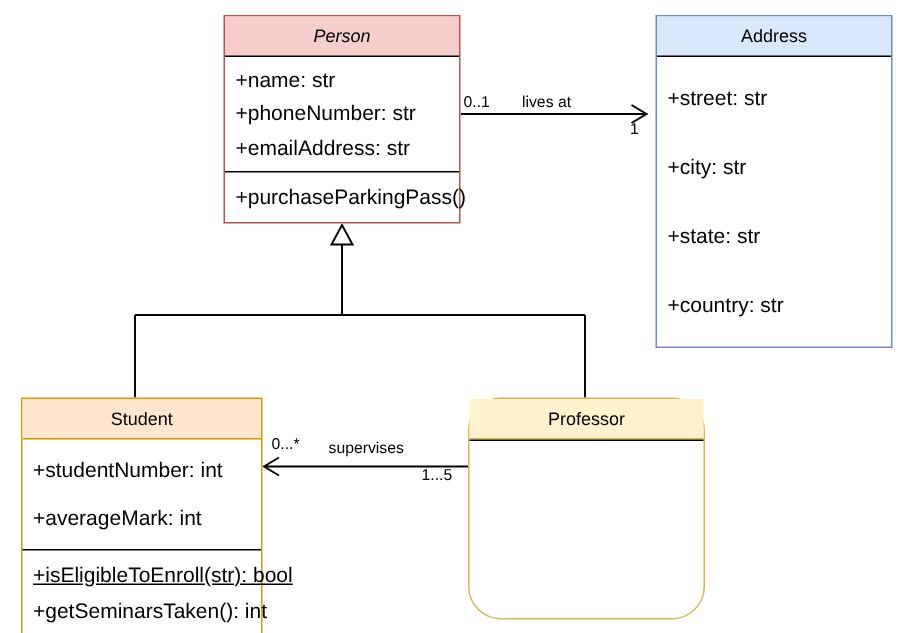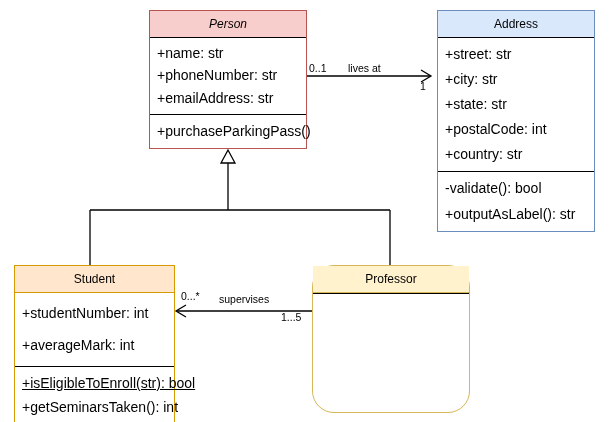--- a/index.html
+++ b/index.html
@@ -133,26 +133,21 @@
       <div class="uml-member">+purchaseParkingPass()</div>
     </div>
   </div>
 
   <div class="uml-class c-address" style="left:437px; top:10px; width:158px; height:222px;">
     <div class="uml-title">Address</div>
     <div class="uml-compartment" style="flex:1 1 auto;">
       <div class="uml-member">+street: str</div>
       <div class="uml-member">+city: str</div>
       <div class="uml-member">+state: str</div>
-      <div class="uml-member">+postalCode: int</div>
       <div class="uml-member">+country: str</div>
-    </div>
-    <div class="uml-compartment sep-top" style="height:60px;">
-      <div class="uml-member">-validate(): bool</div>
-      <div class="uml-member">+outputAsLabel(): str</div>
     </div>
   </div>
 
   <div class="uml-class c-student" style="left:14px; top:265px; width:161px; height:160px;">
     <div class="uml-title">Student</div>
     <div class="uml-compartment" style="flex:1 1 auto;">
       <div class="uml-member">+studentNumber: int</div>
       <div class="uml-member">+averageMark: int</div>
     </div>
     <div class="uml-compartment sep-top" style="height:58px;">

